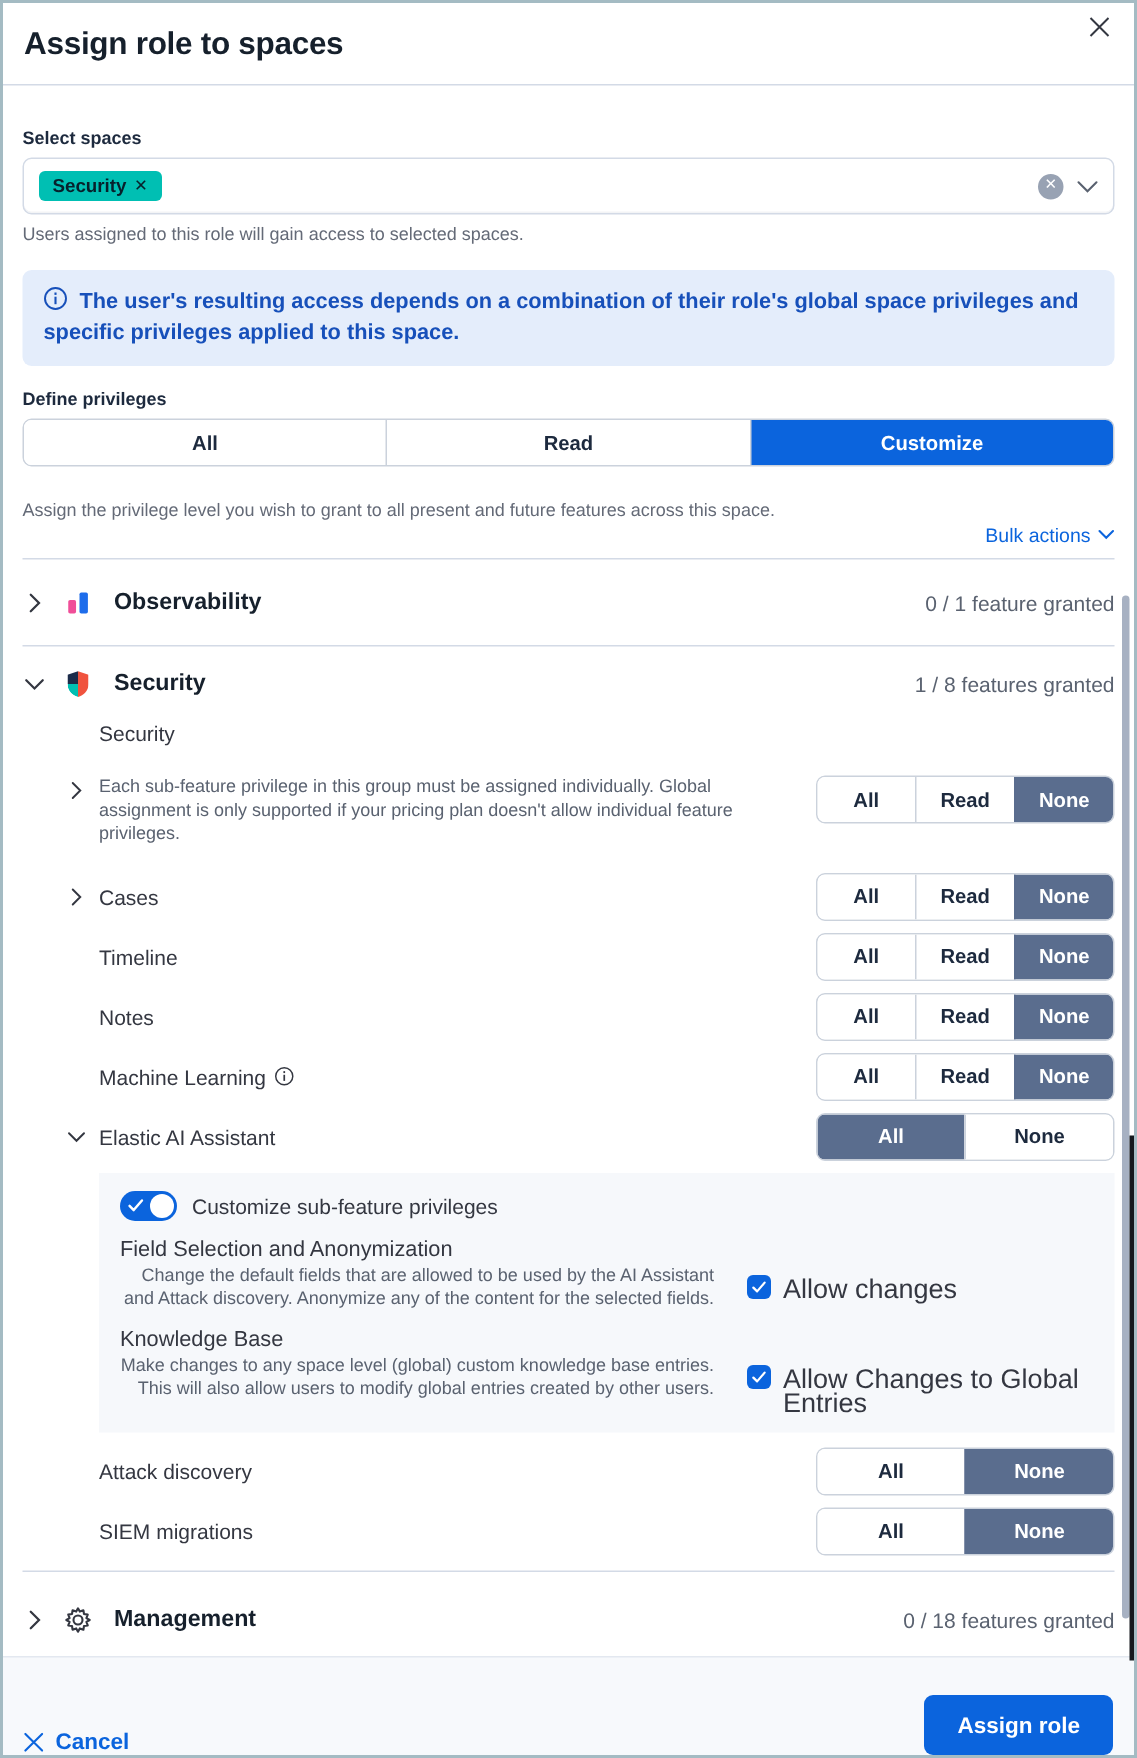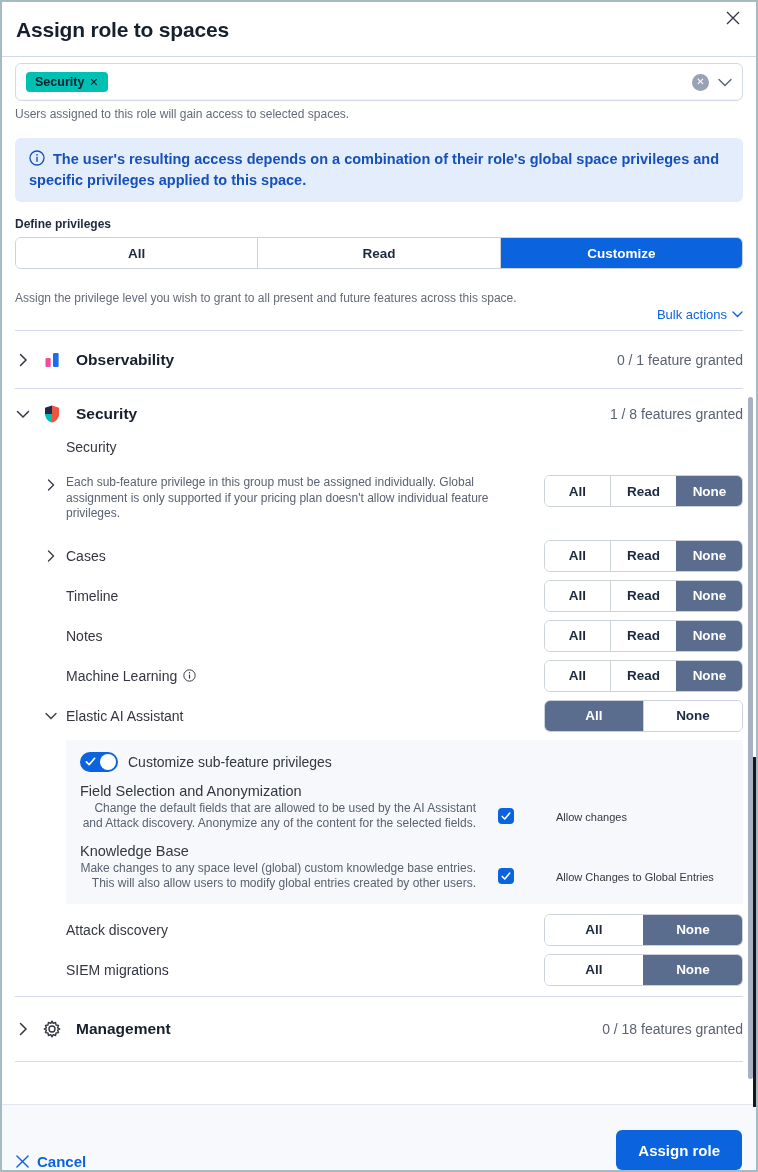--- a/index.html
+++ b/index.html
@@ -81,21 +81,21 @@
   .toggle-row{display:flex;align-items:center;gap:10px;}
   .toggle{position:relative;width:38px;height:20px;border-radius:10px;background:var(--blue);cursor:pointer;flex:0 0 auto;}
   .toggle .knob{position:absolute;top:2px;right:2px;width:16px;height:16px;border-radius:50%;background:#fff;}
   .toggle .tck{position:absolute;left:5px;top:4px;}
   .toggle-lbl{font-size:14px;color:var(--text2);}
   .sf-title{margin-top:11px;font-size:14.5px;color:var(--text2);}
   .sf-block{display:flex;margin-top:2px;}
   .sf-desc{width:396px;font-size:12px;line-height:15.5px;color:#5A6270;flex:0 0 auto;text-align:right;}
   .sf-check{margin-left:22px;display:flex;align-items:flex-start;gap:8px;padding-top:7px;}
   .cb{width:16px;height:16px;border-radius:4px;background:var(--blue);display:flex;align-items:center;justify-content:center;flex:0 0 auto;cursor:pointer;}
-  .cb-lbl{font-size:11px;color:var(--text2);line-height:16px;padding-top:1px;margin-left:34px;}
+  .cb-lbl{font-size:18px;color:var(--text2);line-height:16px;padding-top:1px;}
   .div-mgmt{margin-top:10px;border-top:1px solid var(--border);}
   .grp-row.mgmt{height:64px;}
 
   
   .ftr{flex:0 0 66px;background:var(--footer-bg);border-top:1px solid #E3E8F0;display:flex;align-items:flex-end;justify-content:space-between;padding:0 14px 0 14px;}
   .cancel{display:inline-flex;align-items:center;gap:8px;color:var(--blue);font-size:15px;font-weight:600;cursor:pointer;}
   .assign-btn{height:40px;padding:0 22px;background:var(--blue);color:#fff;border:none;border-radius:6px;font-size:15px;font-weight:600;font-family:inherit;cursor:pointer;}
 
   
   .inner-thumb{position:absolute;right:3px;top:395px;width:5px;height:682px;background:#A7B1C2;border-radius:4px;}
@@ -112,20 +112,21 @@
     <h1>Assign role to spaces</h1>
     <div class="close-x">
       <svg width="14" height="14" viewBox="0 0 14 14">
           <path d="M1 1 L13 13 M13 1 L1 13" stroke="#343741" stroke-width="1.3"></path>
         </svg>
     </div>
   </div>
 
   <div class="bd">
 
+    <div class="form-label">Select spaces</div>
 
     <div class="combobox">
       <span class="badge">
         <span>Security</span>
         <span class="bx">✕</span>
       </span>
       <span class="combo-right">
         <span class="clear-btn">✕</span>
         <span>
           <svg width="14" height="9" viewBox="0 0 14 9">

